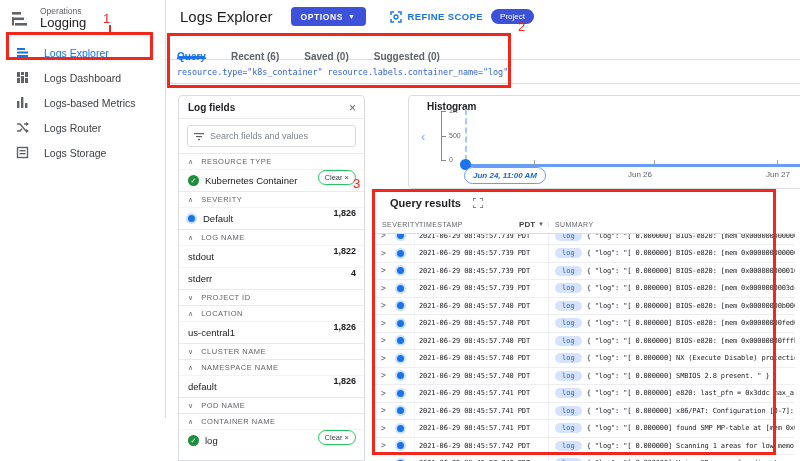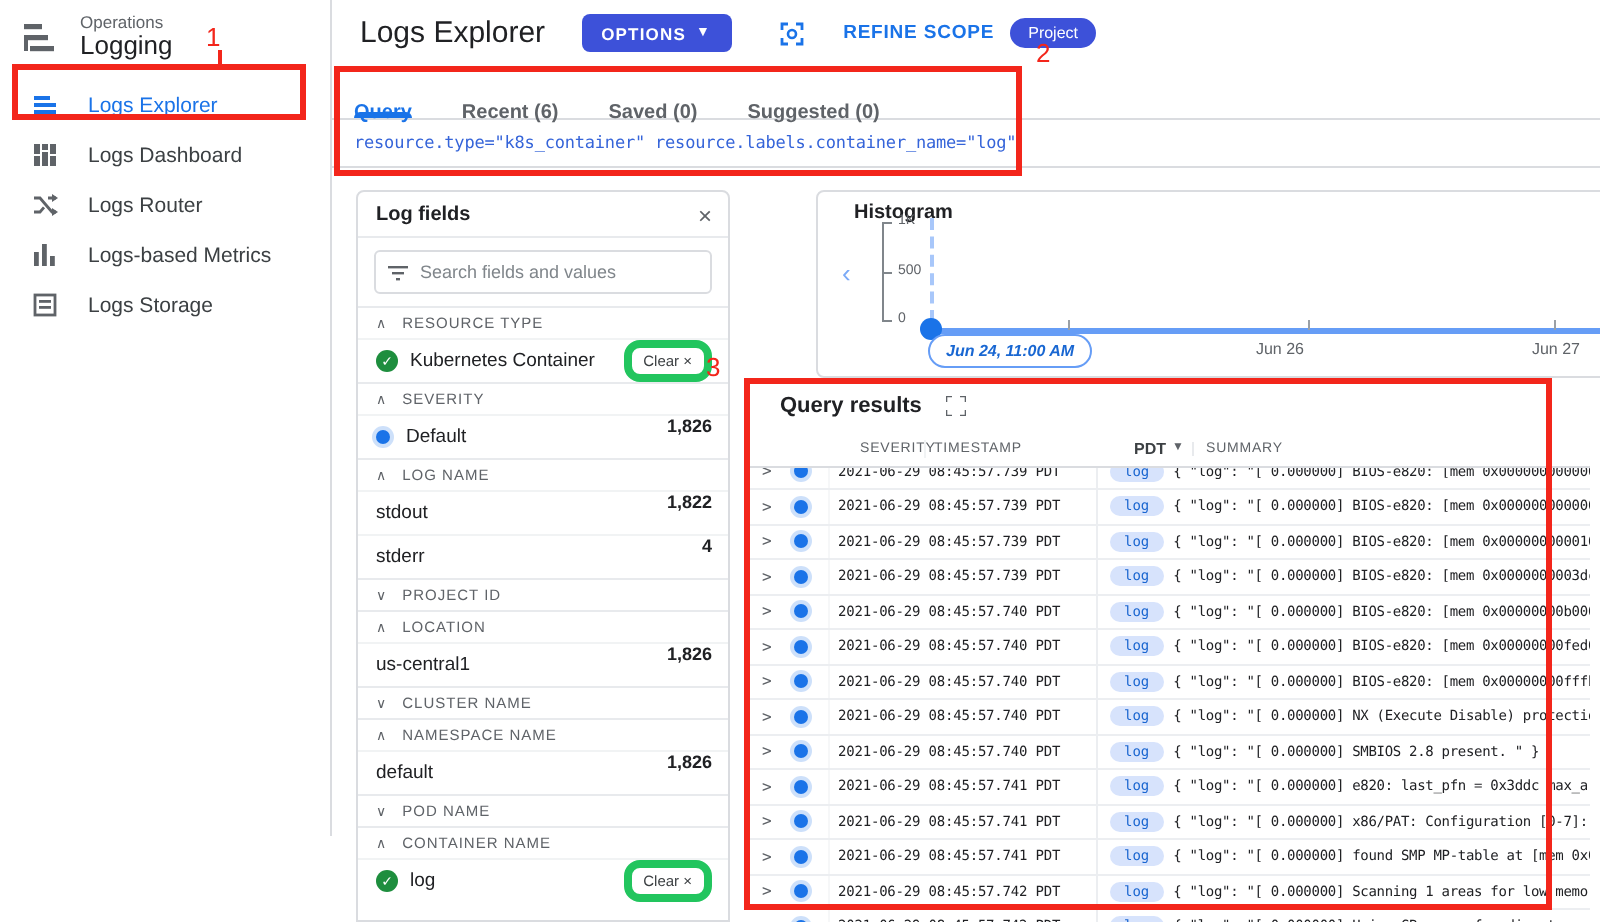--- a/index.html
+++ b/index.html
@@ -19,21 +19,21 @@
   .nav-item.selected{color:#1a73e8;}
 
   
   .toolbar{position:absolute;left:165px;top:0;right:0;height:33px;display:flex;align-items:center;padding-left:15px;box-sizing:border-box;}
   .pg-title{font-size:15px;color:#202124;}
   .options-btn{margin-left:18px;background:#3d51d9;color:#fff;border:none;border-radius:4px;height:19px;
                font-size:8.5px;font-weight:bold;letter-spacing:.6px;padding:0 10px;display:flex;align-items:center;gap:5px;
                font-family:"Liberation Sans",sans-serif;cursor:pointer;}
   .caret-down{font-size:7px;}
   .refine{margin-left:24px;display:flex;align-items:center;gap:6px;cursor:pointer;}
-  .refine-label{color:#1a73e8;font-size:9.5px;font-weight:bold;letter-spacing:.4px;margin-left:14px;}
+  .refine-label{color:#1a73e8;font-size:9.5px;font-weight:bold;letter-spacing:.4px;}
   .project-pill{margin-left:8px;background:#3d51d9;color:#fff;font-size:8px;border-radius:8px;height:15px;
                 display:flex;align-items:center;padding:0 9px;cursor:pointer;}
   .tabsrow{position:absolute;left:165px;top:33px;right:0;height:27px;border-bottom:1px solid #dadce0;
            display:flex;align-items:stretch;padding-left:12px;gap:25px;box-sizing:border-box;}
   .tab{position:relative;display:flex;align-items:center;font-size:10px;font-weight:bold;color:#5f6368;cursor:pointer;margin-top:20px;}
   .tab.active{color:#1a73e8;}
   .tab.active::after{content:'';position:absolute;left:0;right:0;bottom:0;height:3px;background:#1a73e8;border-radius:3px 3px 0 0;}
   .queryrow{position:absolute;left:165px;top:60px;right:0;height:24px;border-bottom:1px solid #dadce0;
             display:flex;align-items:center;padding-left:12px;box-sizing:border-box;}
   .querytext{font-size:8.5px;letter-spacing:-.1px;color:#3564d9;white-space:nowrap;}
@@ -48,21 +48,21 @@
   .lf-search-ph{font-size:9px;color:#80868b;}
   .lf-sec{border-top:1px solid #e8eaed;}
   .lf-sec-h{display:flex;align-items:center;height:15px;padding-left:9px;gap:8px;cursor:pointer;}
   .lf-sec-caret{font-size:7px;color:#5f6368;}
   .lf-sec-name{font-size:7.5px;color:#5f6368;letter-spacing:.5px;}
   .lf-item{display:flex;height:21px;padding:0 8px 0 9px;border-top:1px solid #f1f3f4;font-size:9.5px;color:#202124;}
   .lf-item .lbl{flex:1;display:flex;align-items:center;gap:6px;}
   .lf-item .cnt{font-size:9px;color:#202124;font-weight:bold;}
   .chk{width:11px;height:11px;border-radius:50%;background:#1e8e3e;color:#fff;font-size:7px;display:flex;align-items:center;justify-content:center;flex:0 0 11px;}
   .bdot{width:7px;height:7px;border-radius:50%;background:#1a73e8;box-shadow:0 0 0 2px rgba(26,115,232,.22);flex:0 0 7px;margin-right:2px;}
-  .clear-pill{border:4px solid #22c55e;border-radius:8px;height:13px;display:flex;align-items:center;gap:4px;
+  .clear-pill{border:1px solid #22c55e;border-radius:8px;height:13px;display:flex;align-items:center;gap:4px;
               padding:0 6px;font-size:7.5px;color:#3c4043;cursor:pointer;background:#fff;}
 
   
   .hist{position:absolute;left:372px;top:95px;width:428px;height:94px;border:1px solid #dadce0;border-radius:4px;
         box-sizing:border-box;background:#fff;margin-left:36px;}
   .hist-title{position:absolute;left:18px;top:5px;font-size:10px;font-weight:bold;color:#202124;}
   .hist-chevL{position:absolute;left:12px;top:33px;color:#7baaf7;font-size:13px;cursor:pointer;}
   .yaxis{position:absolute;left:32px;top:15px;width:5px;height:50px;border-left:1px solid #80868b;}
   .yaxis .yt{position:absolute;left:0;width:4px;height:1px;background:#80868b;}
   .ylab{position:absolute;left:40px;font-size:7px;color:#5f6368;}
@@ -71,21 +71,21 @@
   .tl-dot{position:absolute;left:51px;top:63px;width:11px;height:11px;border-radius:50%;background:#1a73e8;}
   .xtick{position:absolute;top:64px;width:1px;height:5px;background:#9aa0a6;}
   .xlab{font-size:8px;color:#5f6368;position:absolute;top:74px;}
   .time-pill{position:absolute;left:55px;top:71px;height:15px;border:1.5px solid #669df6;border-radius:9px;background:#fff;
              color:#1967d2;font-size:8px;font-weight:bold;display:flex;align-items:center;padding:0 8px;cursor:pointer;font-style:italic;}
 
   
   .qr{position:absolute;left:372px;top:190px;width:423px;height:271px;background:#fff;overflow:hidden;}
   .qr-head{display:flex;align-items:center;height:25px;padding-left:18px;gap:12px;}
   .qr-title{font-size:11px;font-weight:bold;color:#202124;}
-  .qr-cols{display:flex;align-items:center;height:18px;border-bottom:1px solid #dadce0;font-size:7px;color:#5f6368;letter-spacing:.4px;position:relative;padding-left:48px;}
+  .qr-cols{display:flex;align-items:center;height:18px;border-bottom:1px solid #dadce0;font-size:7px;color:#5f6368;letter-spacing:.4px;position:relative;}
   .col-sev{width:42px;padding-left:10px;box-sizing:border-box;}
   .col-ts{width:134px;padding-left:4px;box-sizing:border-box;border-left:1px solid #f1f3f4;display:flex;align-items:center;justify-content:space-between;}
   .tz-btn{font-size:8px;font-weight:bold;color:#3c4043;letter-spacing:0;display:flex;align-items:center;gap:3px;cursor:pointer;margin-right:4px;}
   .tz-btn .caret-down{color:#5f6368;font-size:6px;}
   .col-sum{flex:1;padding-left:6px;border-left:1px solid #e8eaed;}
   .qr-rows{position:relative;}
   .qr-row{display:flex;align-items:center;height:16.5px;border-bottom:1px solid #eceef1;overflow:hidden;}
   .qr-row.clipped{height:10px;}
   .qr-row.clipped .rowpad{margin-top:-7px;}
   .rowpad{display:flex;align-items:center;width:100%;height:16.5px;flex:0 0 auto;}
@@ -145,32 +145,32 @@
               <rect x="5" y="1" width="3" height="3" fill="#5f6368"></rect>
               <rect x="9" y="1" width="3" height="5" fill="#5f6368"></rect>
               <rect x="1" y="7" width="3" height="5" fill="#5f6368"></rect>
               <rect x="5" y="5" width="3" height="7" fill="#5f6368"></rect>
               <rect x="9" y="7" width="3" height="5" fill="#5f6368"></rect>
             </svg></span>
     <span class="nav-label">Logs Dashboard</span>
   </div>
         <div class="nav-item">
     <span class="nic"><svg width="13" height="13" viewBox="0 0 13 13">
-              <path d="M1 3h3l6 7h2M1 10h3l2-2.3M8 3h4" stroke="#5f6368" stroke-width="1.4" fill="none"></path>
-              <path d="M10 1l3 2-3 2zM10 8l3 2-3 2z" fill="#5f6368"></path>
-            </svg></span>
-    <span class="nav-label">Logs Router</span>
-  </div>
-        <div class="nav-item">
-    <span class="nic"><svg width="13" height="13" viewBox="0 0 13 13">
               <rect x="1" y="5" width="2.4" height="7" fill="#5f6368"></rect>
               <rect x="5" y="1" width="2.4" height="11" fill="#5f6368"></rect>
               <rect x="9" y="7" width="2.4" height="5" fill="#5f6368"></rect>
             </svg></span>
     <span class="nav-label">Logs-based Metrics</span>
+  </div>
+        <div class="nav-item">
+    <span class="nic"><svg width="13" height="13" viewBox="0 0 13 13">
+              <path d="M1 3h3l6 7h2M1 10h3l2-2.3M8 3h4" stroke="#5f6368" stroke-width="1.4" fill="none"></path>
+              <path d="M10 1l3 2-3 2zM10 8l3 2-3 2z" fill="#5f6368"></path>
+            </svg></span>
+    <span class="nav-label">Logs Router</span>
   </div>
         <div class="nav-item">
     <span class="nic"><svg width="13" height="13" viewBox="0 0 13 13">
               <rect x="1.5" y="1.5" width="10" height="10" fill="none" stroke="#5f6368" stroke-width="1.4"></rect>
               <rect x="3.5" y="4" width="6" height="1.4" fill="#5f6368"></rect>
               <rect x="3.5" y="7" width="6" height="1.4" fill="#5f6368"></rect>
             </svg></span>
     <span class="nav-label">Logs Storage</span>
   </div>
       </div>

